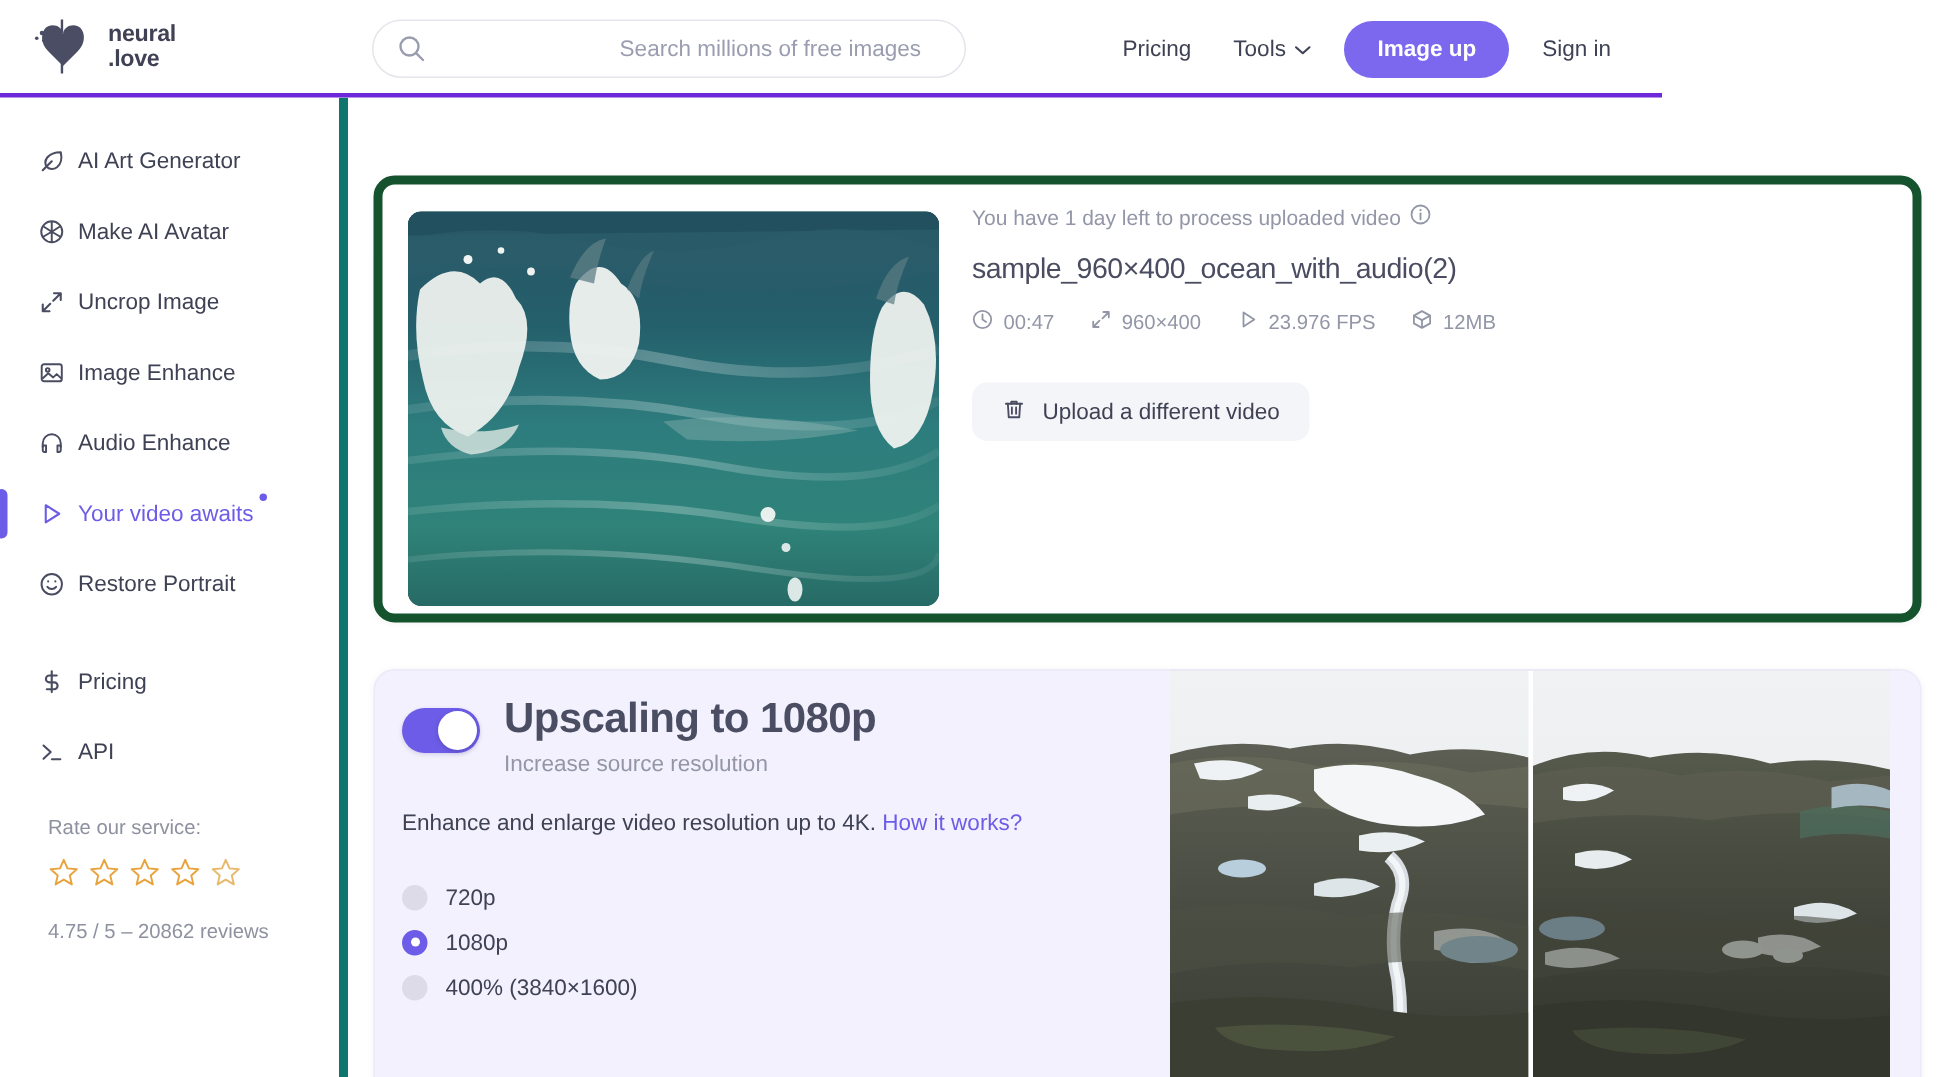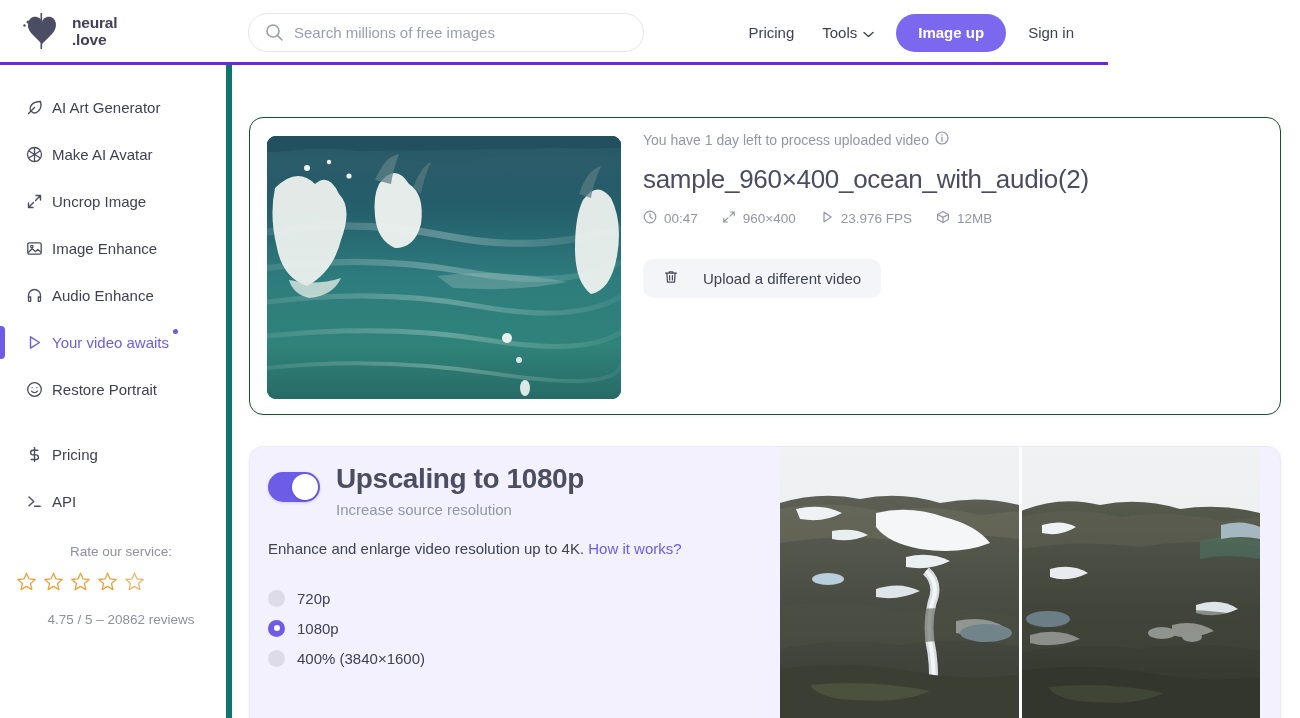--- a/index.html
+++ b/index.html
@@ -38,21 +38,21 @@
     width: 396px; height: 39px;
     border: 1px solid #e4e6ec; border-radius: 20px;
     background: #fff;
     display: flex; align-items: center;
   }
   .search-ico { margin-left: 16px; display: flex; flex: none; }
   .search-input {
     border: none; outline: none; background: transparent;
     margin-left: 10px; width: 320px;
     font-family: "Liberation Sans", sans-serif;
-    font-size: 15px; color: #9a9db0;
+    font-size: 15px; color: #9a9db0; text-align: right;
   }
   .search-input::placeholder { color: #9a9db0; }
 
   .nav-right {
     position: absolute; right: 20px; top: 0; height: 65px;
     display: flex; align-items: center; gap: 0;
   }
   .nav-link {
     font-size: 15px; color: #3f4254;
     padding: 0 14px; cursor: pointer;
@@ -94,73 +94,73 @@
     width: 8px; height: 33px;
     border-radius: 4px; background: #6c5ce7;
   }
   .dot-badge {
     position: absolute; right: -9px; top: -5px;
     width: 5px; height: 5px; border-radius: 50%;
     background: #6c5ce7;
   }
   .side-gap { height: 18px; }
 
-  .rate-block { position: absolute; left: 16px; top: 479px; width: 210px; text-align: center; }
+  .rate-block { position: absolute; left: 32px; top: 479px; width: 210px; }
   .rate-title { font-size: 13.5px; color: #8e919f; }
   .stars { display: flex; gap: 6px; margin-top: 12px; }
   .rate-sub { font-size: 13.5px; color: #8e919f; margin-top: 16px; }
 
   
   .main {
     position: absolute; top: 65px; left: 232px;
     width: 1068px; height: 653px;
     background: #ffffff;
     overflow: hidden;
   }
 
   .card {
     position: absolute; left: 17px;
     width: 1032px;
     background: #ffffff;
-    border: 1px solid #14532d;
+    border: 6px solid #14532d;
     border-radius: 14px;
     box-shadow: 0 1px 4px rgba(30,30,60,.05);
   }
   .card-video { top: 52px; height: 298px; }
 
   .thumb {
     position: absolute; left: 17px; top: 18px;
     width: 354px; height: 263px;
     border-radius: 9px; overflow: hidden;
     background: #10404a;
   }
   .thumb svg { display: block; }
 
   .vinfo { position: absolute; left: 393px; top: 9px; right: 18px; }
   .notice {
     font-size: 14px; color: #9296a6;
     display: flex; align-items: center; gap: 6px;
     margin-top: 4px;
   }
   .vtitle {
-    font-size: 26px; color: #4a4d61;
+    font-size: 19px; color: #4a4d61;
     margin-top: 16px; letter-spacing: -.3px;
     white-space: nowrap;
   }
   .meta-row {
     display: flex; align-items: flex-end; gap: 24px;
     margin-top: 15px;
   }
   .meta {
     display: flex; align-items: center; gap: 7px;
     font-size: 13.5px; color: #9296a6;
   }
   .upload-btn {
     margin-top: 32px;
-    display: inline-flex; align-items: center; gap: 24px;
+    display: inline-flex; align-items: center; gap: 11px;
     height: 39px; padding: 0 20px;
     background: #f4f5f8; border: none; border-radius: 10px;
     font-size: 15px; color: #3f4254; cursor: pointer;
     font-family: "Liberation Sans", sans-serif;
   }
 
   .card-upscale {
     top: 381px; height: 320px;
     background: #f3f1fd;
     border: 1px solid #eceaf9;

